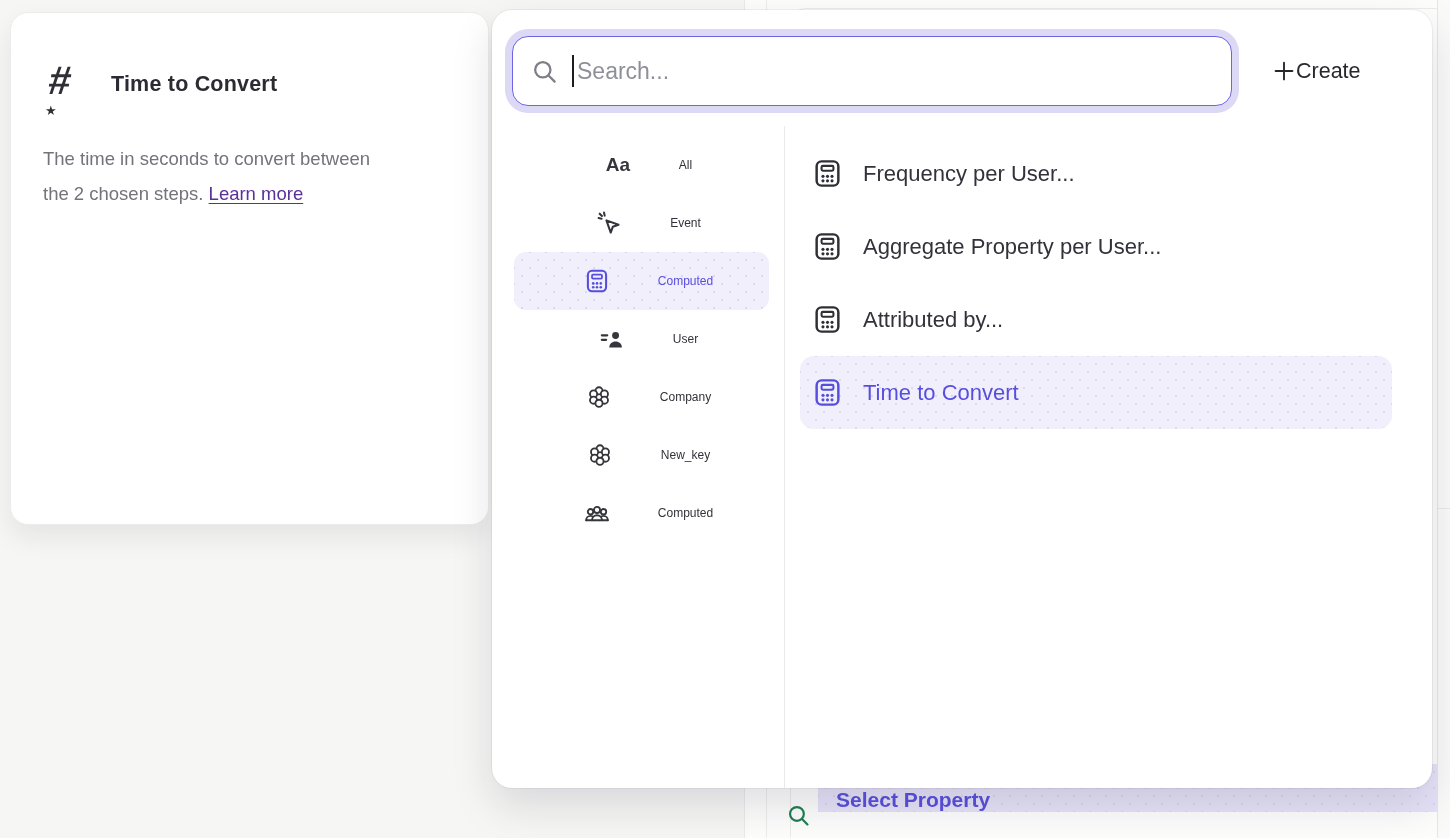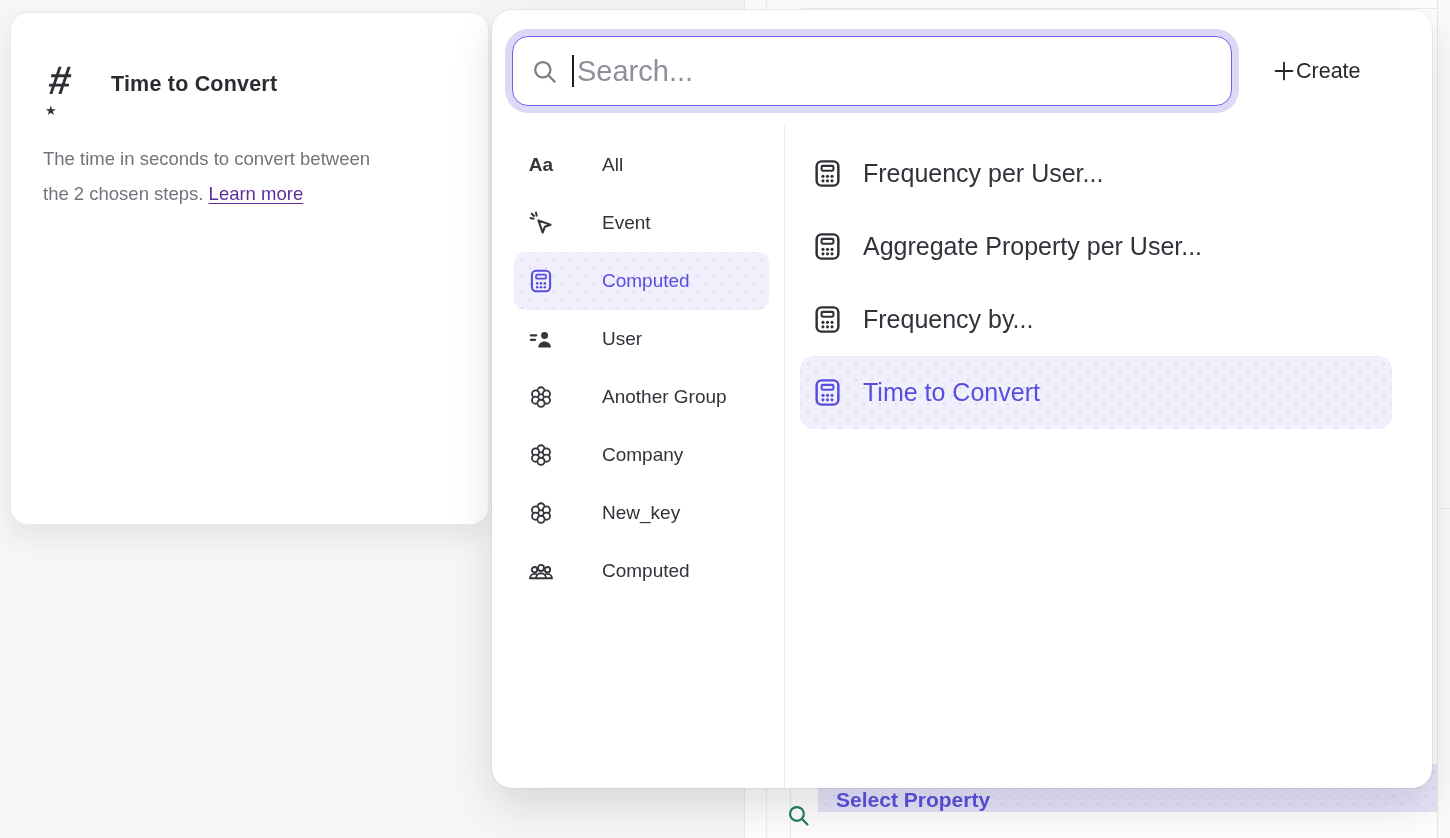--- a/index.html
+++ b/index.html
@@ -47,45 +47,45 @@
   .picker-popup { position:absolute; left:492px; top:10px; width:940px; height:778px;
               background:#ffffff; border-radius:20px;
               box-shadow:0 0 0 1px rgba(20,20,40,.05), 0 18px 42px rgba(25,25,55,.13); }
 
   .search-wrap { position:absolute; left:20px; top:26px; width:720px; height:70px;
               background:#fff; border:1.5px solid #6e64e6; border-radius:16px;
               box-shadow:0 0 0 7px #dcd9f6; display:flex; align-items:center; padding:0 18px; }
   .search-icon { width:27px; height:27px; color:#7e7e88; flex:none; }
   .caret { width:2px; height:32px; background:#1c1c22; margin-left:14px; flex:none; }
   .search-input { border:none; outline:none; flex:1; min-width:0; margin-left:3px;
-              font-size:29px; color:#2b2b32; font-family:inherit; background:transparent; }
+              font-size:23px; color:#2b2b32; font-family:inherit; background:transparent; }
   .search-input::placeholder { color:#8f8f99; opacity:1; }
 
   .create-btn { position:absolute; left:780px; top:26px; height:70px; display:flex;
               align-items:center; color:#27272e; cursor:pointer; }
   .plus-icon { width:24px; height:24px; }
   .create-label { font-size:21.5px; font-weight:500; }
 
   .divider { position:absolute; left:292px; top:116px; width:1px; height:662px; background:#e9e9ec; }
 
   .cat-list { position:absolute; left:22px; top:126px; width:255px; }
   .cat-row { height:58px; display:flex; align-items:center; gap:16px; padding-left:13px;
-              border-radius:12px; cursor:pointer; color:#35353c; }
+              border-radius:12px; cursor:pointer; color:#35353c;justify-content:center; }
   .cat-row .row-icon { width:28px; height:28px; display:flex; align-items:center;
               justify-content:center; flex:none; }
   .cat-row .row-icon svg { width:26px; height:26px; }
   .icon-glyph { font-size:19px; font-weight:600; color:inherit; letter-spacing:0; }
-  .cat-label { font-size:19px; font-weight:500; color:#32323a; white-space:nowrap;margin-left:31px; }
+  .cat-label { font-size:12px; font-weight:500; color:#32323a; white-space:nowrap;margin-left:31px; }
 
   .result-list { position:absolute; left:308px; top:127px; width:592px; }
   .result-row { height:73px; display:flex; align-items:center; gap:20px; padding-left:12px;
               border-radius:14px; cursor:pointer; color:#2f2f36; }
   .result-row .row-icon { width:31px; height:31px; flex:none; }
   .result-row .row-icon svg { width:31px; height:31px; }
-  .result-label { font-size:25px; font-weight:500; color:#32323a; white-space:nowrap; }
+  .result-label { font-size:22px; font-weight:500; color:#32323a; white-space:nowrap; }
 
   .selected-dotted { background-color:#f0effb;
               background-image:radial-gradient(circle,#dbd8f2 1.2px,transparent 1.3px),
                                radial-gradient(circle,#dbd8f2 1.2px,transparent 1.3px);
               background-size:16px 16px; background-position:0 0,8px 8px; }
   .cat-row.selected, .result-row.selected { color:#584ede; }
   .cat-row.selected .cat-label, .result-row.selected .result-label { color:#584ede; }
 </style>
 </head>
 <body>
@@ -196,50 +196,35 @@
               <g fill="#ffffff" stroke="currentColor" stroke-width="1.7">
                 <circle cx="12" cy="6.3" r="3.3"></circle>
                 <circle cx="17" cy="9.2" r="3.3"></circle>
                 <circle cx="7" cy="9.2" r="3.3"></circle>
                 <circle cx="17" cy="14.9" r="3.3"></circle>
                 <circle cx="7" cy="14.9" r="3.3"></circle>
                 <circle cx="12" cy="17.8" r="3.3"></circle>
               </g>
             </svg>
           </span>
-    <span class="cat-label">Another Group</span>
+    <span class="cat-label">Company</span>
   </div>
         <div class="cat-row">
     <span class="row-icon">
             <svg viewBox="0 0 24 24">
               <g fill="#ffffff" stroke="currentColor" stroke-width="1.7">
                 <circle cx="12" cy="6.3" r="3.3"></circle>
                 <circle cx="17" cy="9.2" r="3.3"></circle>
                 <circle cx="7" cy="9.2" r="3.3"></circle>
                 <circle cx="17" cy="14.9" r="3.3"></circle>
                 <circle cx="7" cy="14.9" r="3.3"></circle>
                 <circle cx="12" cy="17.8" r="3.3"></circle>
               </g>
             </svg>
           </span>
-    <span class="cat-label">Company</span>
-  </div>
-        <div class="cat-row">
-    <span class="row-icon">
-            <svg viewBox="0 0 24 24">
-              <g fill="#ffffff" stroke="currentColor" stroke-width="1.7">
-                <circle cx="12" cy="6.3" r="3.3"></circle>
-                <circle cx="17" cy="9.2" r="3.3"></circle>
-                <circle cx="7" cy="9.2" r="3.3"></circle>
-                <circle cx="17" cy="14.9" r="3.3"></circle>
-                <circle cx="7" cy="14.9" r="3.3"></circle>
-                <circle cx="12" cy="17.8" r="3.3"></circle>
-              </g>
-            </svg>
-          </span>
     <span class="cat-label">New_key</span>
   </div>
         <div class="cat-row">
     <span class="row-icon">
             <svg viewBox="0 0 24 24" fill="none" stroke="currentColor" stroke-width="1.7" stroke-linecap="round">
               <circle cx="6" cy="10.8" r="2.5" fill="#fff"></circle>
               <circle cx="18" cy="10.8" r="2.5" fill="#fff"></circle>
               <path d="M2 18.7 a4 4 0 0 1 8 0" fill="#fff"></path>
               <path d="M14 18.7 a4 4 0 0 1 8 0" fill="#fff"></path>
               <circle cx="12" cy="9.2" r="2.8" fill="#fff"></circle>
@@ -281,21 +266,21 @@
     <span class="row-icon"><svg viewBox="0 0 24 24" fill="none">
               <rect x="3.6" y="2.6" width="16.8" height="18.8" rx="3.8" stroke="currentColor" stroke-width="1.9"></rect>
               <rect x="7.4" y="6.1" width="9.2" height="3.7" rx="1" stroke="currentColor" stroke-width="1.6"></rect>
               <circle cx="8.5" cy="14.2" r="1.2" fill="currentColor"></circle>
               <circle cx="12" cy="14.2" r="1.2" fill="currentColor"></circle>
               <circle cx="15.5" cy="14.2" r="1.2" fill="currentColor"></circle>
               <circle cx="8.5" cy="17.7" r="1.2" fill="currentColor"></circle>
               <circle cx="12" cy="17.7" r="1.2" fill="currentColor"></circle>
               <circle cx="15.5" cy="17.7" r="1.2" fill="currentColor"></circle>
             </svg></span>
-    <span class="result-label">Frequency by...</span>
+    <span class="result-label">Attributed by...</span>
   </div>
         <div class="result-row selected selected-dotted">
     <span class="row-icon"><svg viewBox="0 0 24 24" fill="none">
               <rect x="3.6" y="2.6" width="16.8" height="18.8" rx="3.8" stroke="currentColor" stroke-width="1.9"></rect>
               <rect x="7.4" y="6.1" width="9.2" height="3.7" rx="1" stroke="currentColor" stroke-width="1.6"></rect>
               <circle cx="8.5" cy="14.2" r="1.2" fill="currentColor"></circle>
               <circle cx="12" cy="14.2" r="1.2" fill="currentColor"></circle>
               <circle cx="15.5" cy="14.2" r="1.2" fill="currentColor"></circle>
               <circle cx="8.5" cy="17.7" r="1.2" fill="currentColor"></circle>
               <circle cx="12" cy="17.7" r="1.2" fill="currentColor"></circle>

